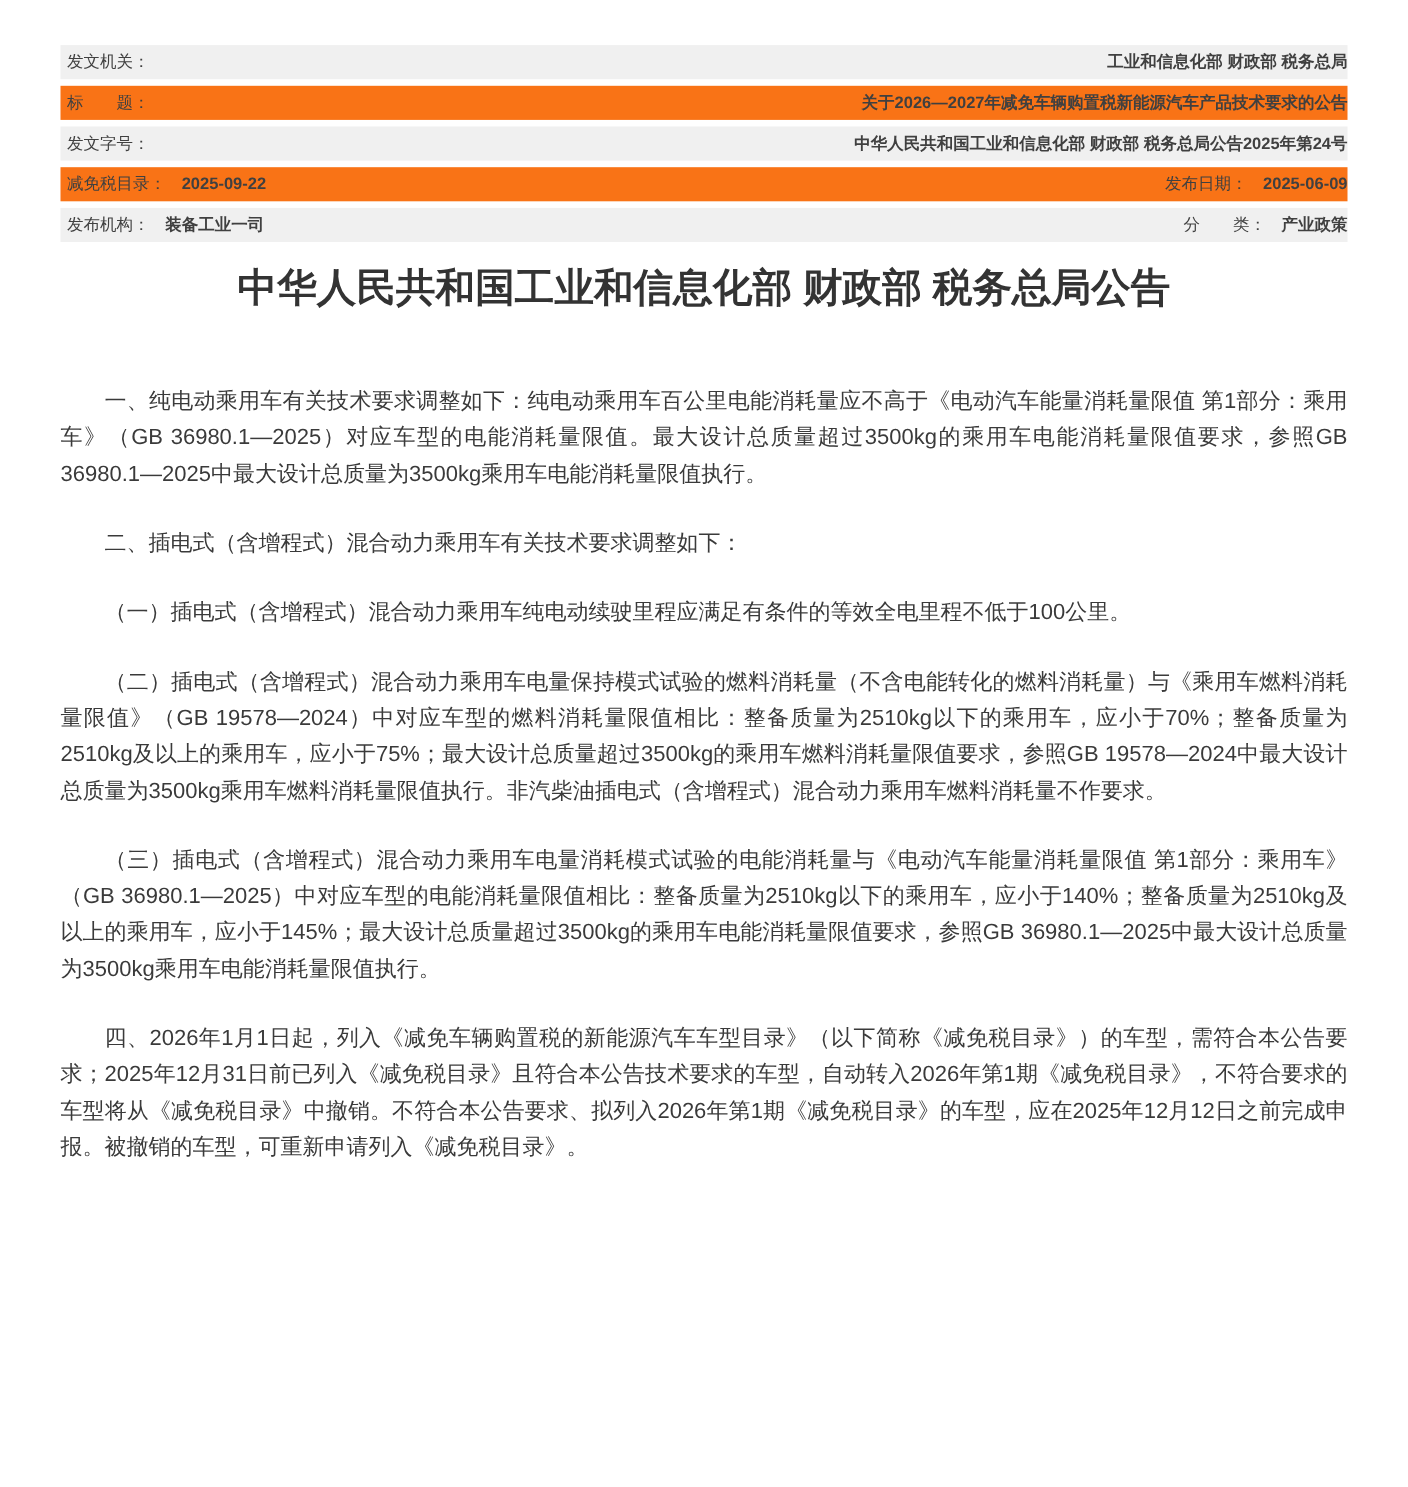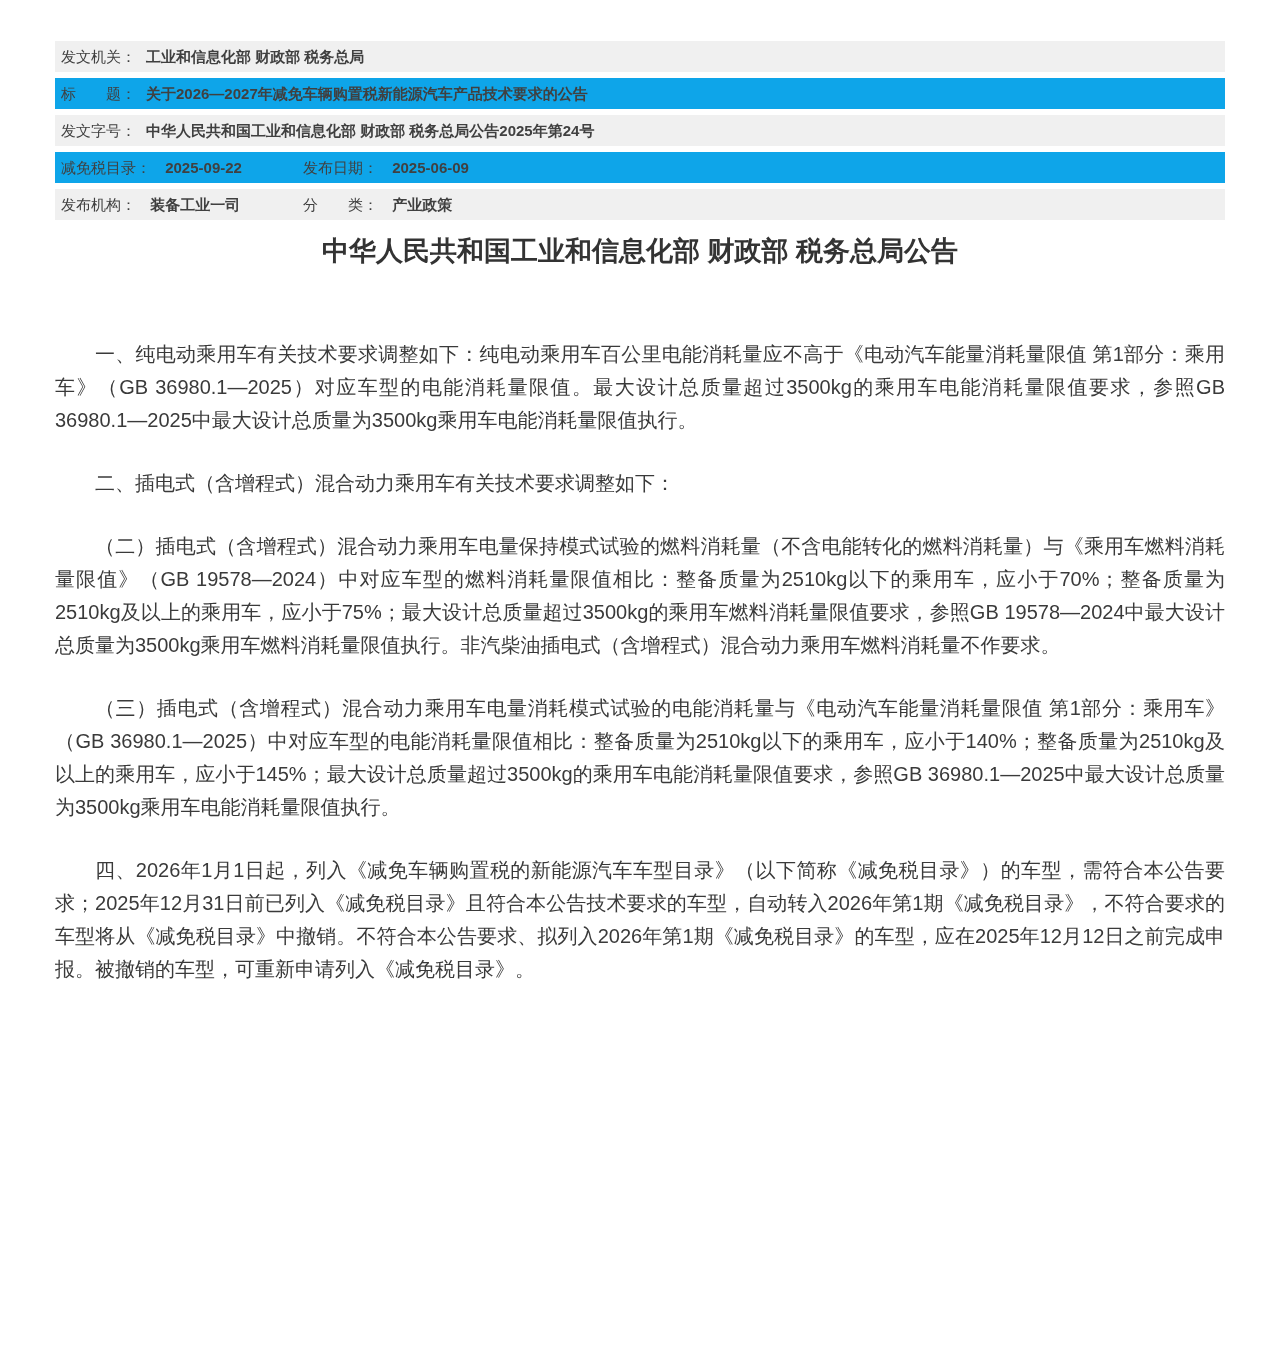--- a/index.html
+++ b/index.html
@@ -21,33 +21,34 @@
   .meta-row {
     display: flex;
     align-items: center;
     min-height: 31px;
     line-height: 31px;
     margin-bottom: 6px;
     padding-left: 6px;
     font-size: 15px;
     color: #404040;
     white-space: nowrap;
+    justify-content: space-between;
   }
   .meta-row.shade-dark  { background: #f0f0f0; }
-  .meta-row.shade-light { background: #0ea5e9; }
+  .meta-row.shade-light { background: #f97316; }
   .meta-cell { display: inline-block; }
   .meta-cell.fixed { width: 242px; flex: none; }
   .meta-label { color: #404040; }
   .meta-value { margin-left: 10px; color: #404040; font-weight: bold; }
 
   
   .doc-title {
-    margin-top: 14px;
+    margin-top: 25px;
     text-align: center;
-    font-size: 27px;
+    font-size: 36px;
     font-weight: bold;
     color: #333333;
     line-height: 34px;
   }
   .doc-issue {
     margin-top: 46px;
     text-align: center;
     font-size: 18px;
     color: #3a3a3a;
   }
@@ -109,19 +110,20 @@
       </span>
     </div>
 
   </div>
 
   <h1 class="doc-title">中华人民共和国工业和信息化部 财政部 税务总局公告</h1>
 
   <div class="doc-body">
     <p>一、纯电动乘用车有关技术要求调整如下：纯电动乘用车百公里电能消耗量应不高于《电动汽车能量消耗量限值 第1部分：乘用车》（GB 36980.1—2025）对应车型的电能消耗量限值。最大设计总质量超过3500kg的乘用车电能消耗量限值要求，参照GB 36980.1—2025中最大设计总质量为3500kg乘用车电能消耗量限值执行。</p>
     <p>二、插电式（含增程式）混合动力乘用车有关技术要求调整如下：</p>
+    <p>（一）插电式（含增程式）混合动力乘用车纯电动续驶里程应满足有条件的等效全电里程不低于100公里。</p>
     <p>（二）插电式（含增程式）混合动力乘用车电量保持模式试验的燃料消耗量（不含电能转化的燃料消耗量）与《乘用车燃料消耗量限值》（GB 19578—2024）中对应车型的燃料消耗量限值相比：整备质量为2510kg以下的乘用车，应小于70%；整备质量为2510kg及以上的乘用车，应小于75%；最大设计总质量超过3500kg的乘用车燃料消耗量限值要求，参照GB 19578—2024中最大设计总质量为3500kg乘用车燃料消耗量限值执行。非汽柴油插电式（含增程式）混合动力乘用车燃料消耗量不作要求。</p>
     <p>（三）插电式（含增程式）混合动力乘用车电量消耗模式试验的电能消耗量与《电动汽车能量消耗量限值 第1部分：乘用车》（GB 36980.1—2025）中对应车型的电能消耗量限值相比：整备质量为2510kg以下的乘用车，应小于140%；整备质量为2510kg及以上的乘用车，应小于145%；最大设计总质量超过3500kg的乘用车电能消耗量限值要求，参照GB 36980.1—2025中最大设计总质量为3500kg乘用车电能消耗量限值执行。</p>
     <p>四、2026年1月1日起，列入《减免车辆购置税的新能源汽车车型目录》（以下简称《减免税目录》）的车型，需符合本公告要求；2025年12月31日前已列入《减免税目录》且符合本公告技术要求的车型，自动转入2026年第1期《减免税目录》，不符合要求的车型将从《减免税目录》中撤销。不符合本公告要求、拟列入2026年第1期《减免税目录》的车型，应在2025年12月12日之前完成申报。被撤销的车型，可重新申请列入《减免税目录》。</p>
 
   </div>
 
 </div>
 
 </body></html>

